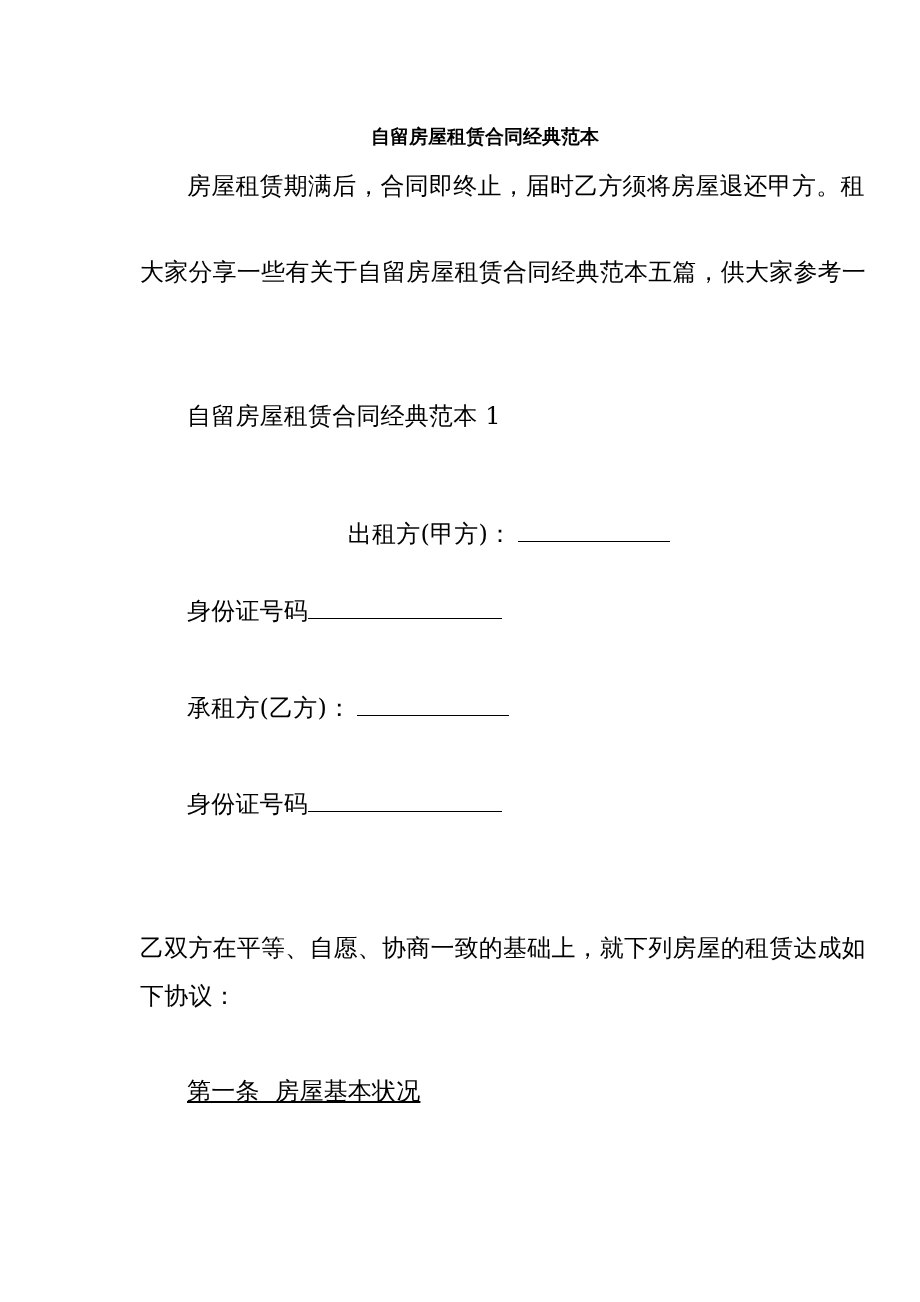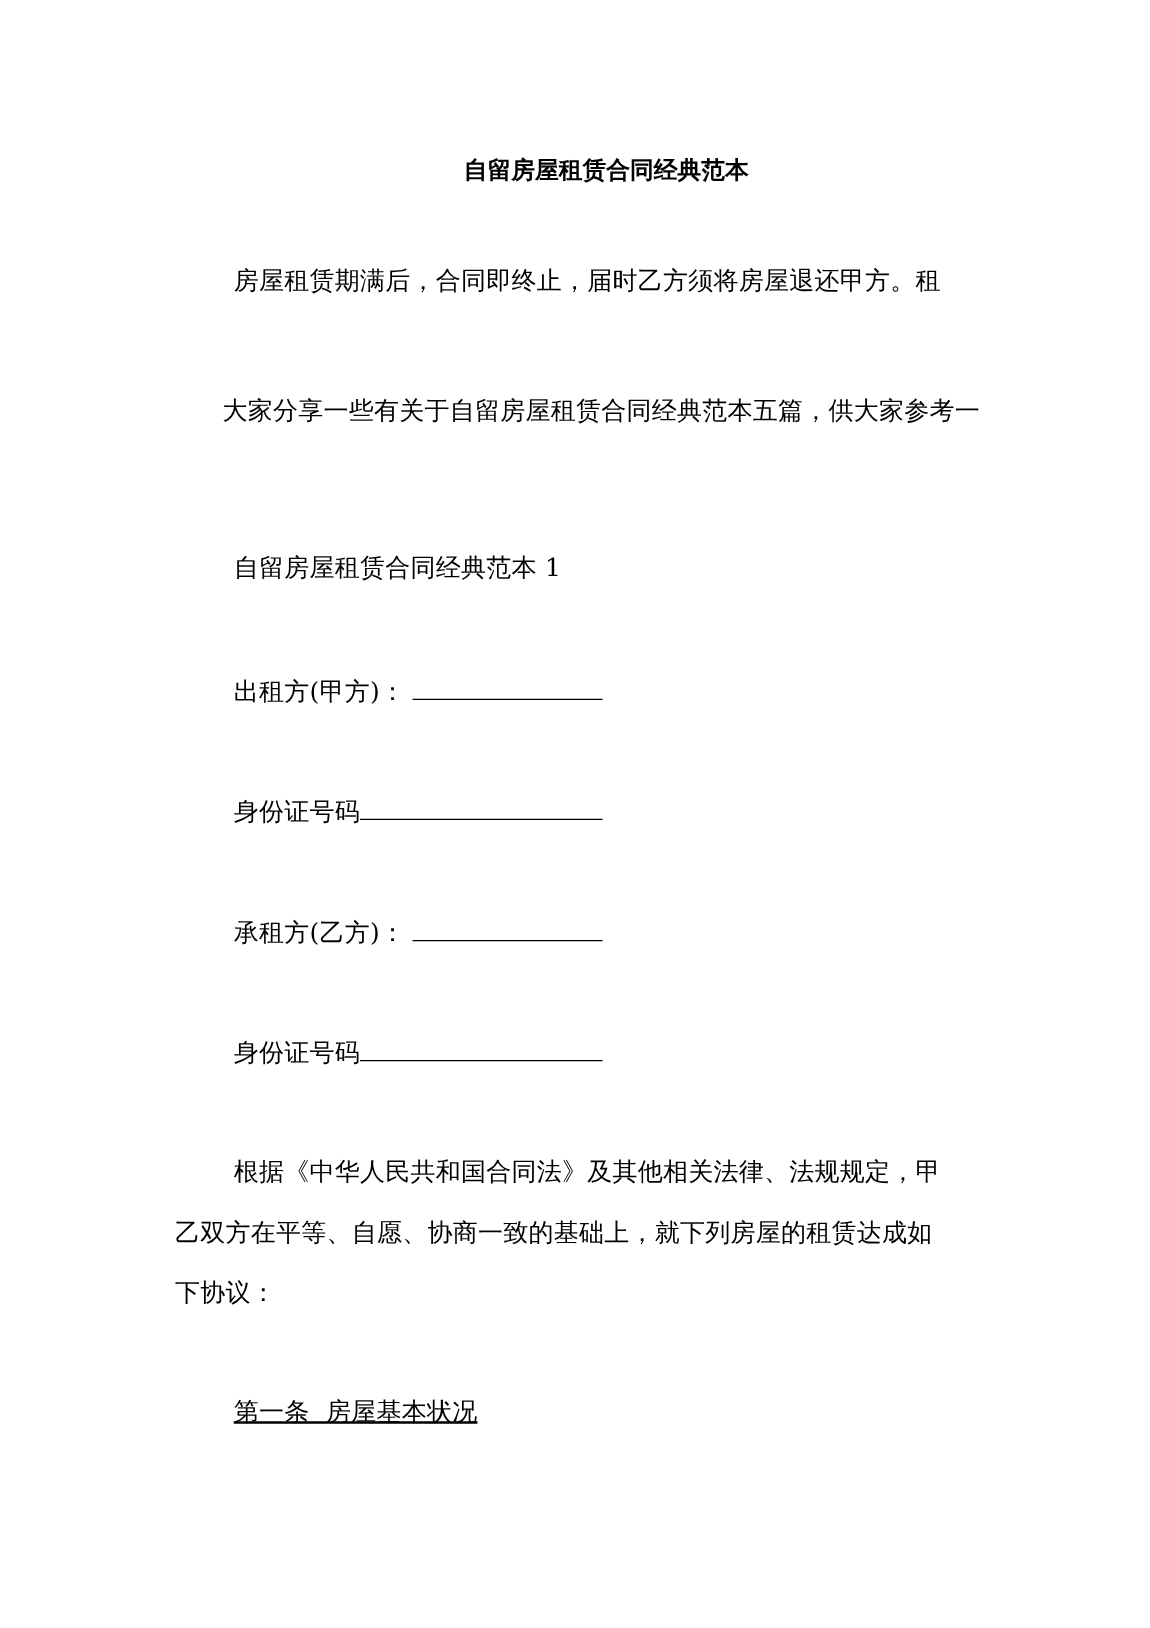--- a/index.html
+++ b/index.html
@@ -20,25 +20,24 @@
       left: 0;
       top: 0;
       width: 920px;
       height: 1229px;
       background: #ffffff;
     }
     .line {
       position: absolute;
       left: 140px;
       width: 644px;
-      font-size: 20px;
+      font-size: 24px;
       line-height: 24px;
       white-space: nowrap;
       letter-spacing: 0.2px;
-      margin-top: 38px;
     }
     .title {
       position: absolute;
       left: 0;
       width: 970px;
       text-align: center;
       top: 124px;
       font-size: 19px;
       font-weight: bold;
       line-height: 24px;
@@ -53,39 +52,38 @@
     }
   </style>
 </head>
 <body>
 
 <div class="page">
 
   <div class="title">自留房屋租赁合同经典范本</div>
 
   <div class="line indent" style="top:174px;">房屋租赁期满后，合同即终止，届时乙方须将房屋退还甲方。租</div>
-  <div class="line" style="top:278px;text-align:right;">大家分享一些有关于自留房屋租赁合同经典范本五篇，供大家参考一</div>
+  <div class="line" style="top:260px;text-align:right;">大家分享一些有关于自留房屋租赁合同经典范本五篇，供大家参考一</div>
 
   <div class="line indent" style="top:404px;">自留房屋租赁合同经典范本 1</div>
 
-  <div class="line indent" style="top:503px;">
+  <div class="line indent" style="top:522px;text-align:center;">
     <span>出租方(甲方)：</span><span class="blank" style="width:152px;margin-left:6px;"></span>
   </div>
 
   <div class="line indent" style="top:599px;">
     <span>身份证号码</span><span class="blank" style="width:194px;"></span>
   </div>
 
   <div class="line indent" style="top:696px;">
     <span>承租方(乙方)：</span><span class="blank" style="width:152px;margin-left:6px;"></span>
   </div>
 
   <div class="line indent" style="top:792px;">
     <span>身份证号码</span><span class="blank" style="width:194px;"></span>
   </div>
 
-  <div class="line indent" style="top:887px;">根据《中华人民共和国合同法》及其他相关法律、法规规定，甲</div>
   <div class="line" style="top:936px;">乙双方在平等、自愿、协商一致的基础上，就下列房屋的租赁达成如</div>
   <div class="line" style="top:984px;">下协议：</div>
 
   <div class="line indent" style="top:1079px;white-space:pre;text-decoration:underline;">第一条  房屋基本状况</div>
 
 </div>
 
 </body></html>

